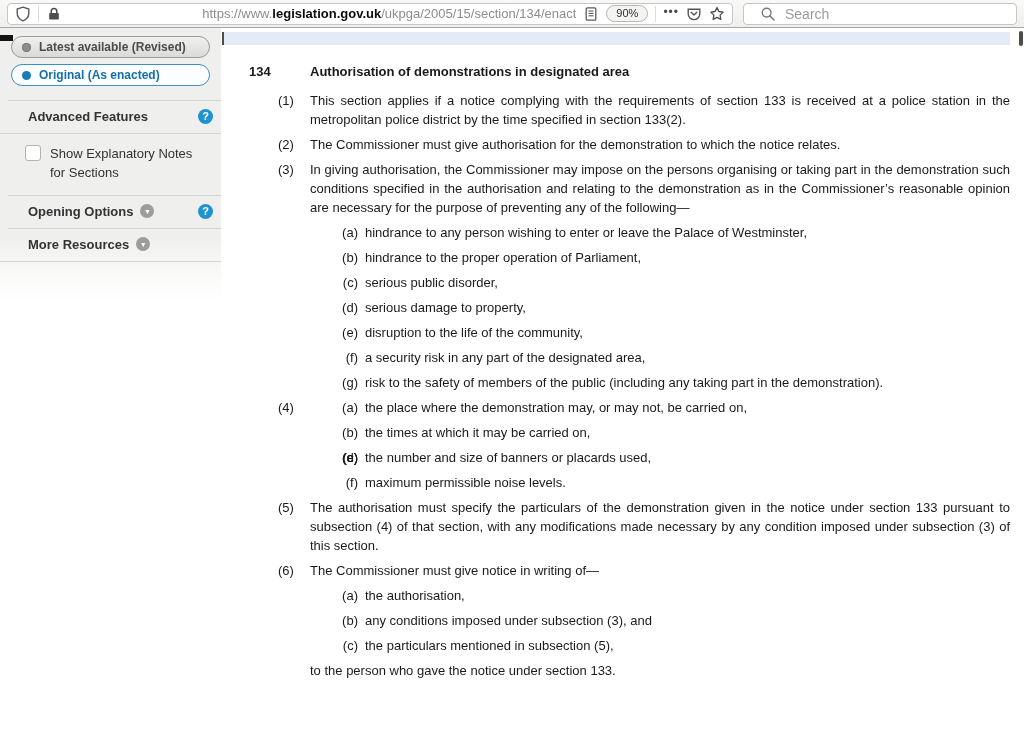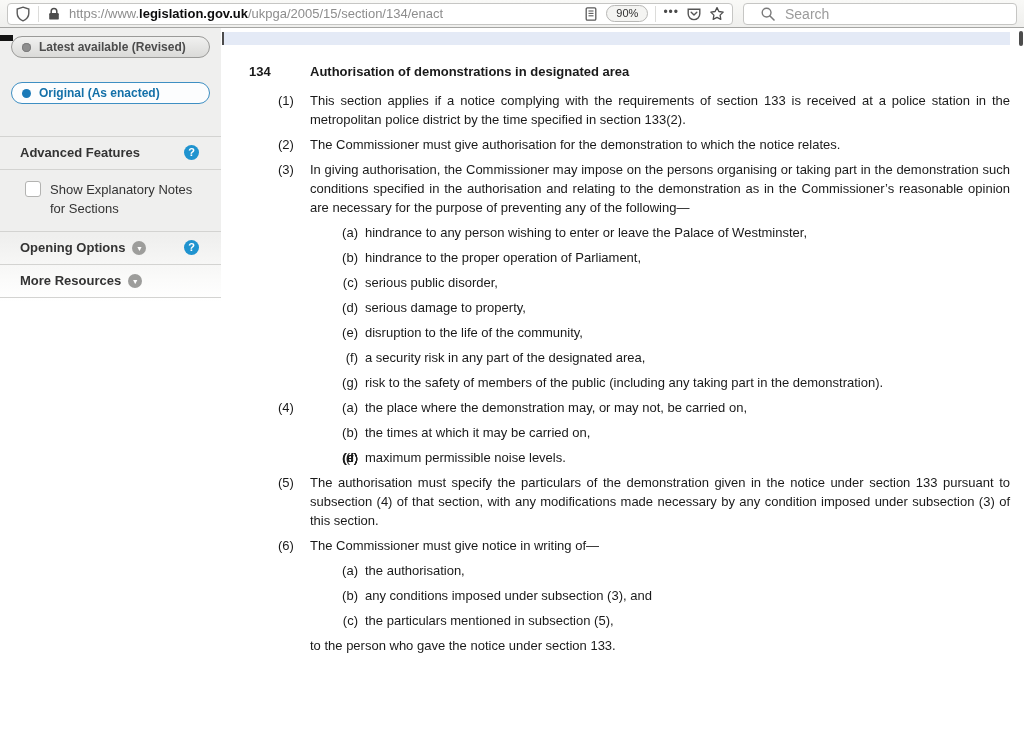--- a/index.html
+++ b/index.html
@@ -17,21 +17,21 @@
     display:flex; align-items:center; padding:0 7px; gap:10px;
   }
   .urlbar {
     flex:0 0 726px; height:22px; background:#fff;
     border:1px solid #c6c6c4; border-radius:4px;
     display:flex; align-items:center; padding:0 7px; gap:7px;
   }
   .icon16 { width:16px; height:16px; flex:none; display:block; }
   .vsep { width:1px; height:16px; background:#dcdcda; flex:none; }
   .url-text {
-    flex:1; font-size:13px; color:#8d8d8d; white-space:nowrap; overflow:hidden;
+    flex:1; font-size:13px; color:#8d8d8d; white-space:nowrap; overflow:hidden;text-align:right;
   }
   .url-domain { color:#0c0c0d; font-weight:700; }
   .zoom-badge {
     flex:none; border:1px solid #b7b7b5; border-radius:10px; background:#f4f4f2;
     font-size:11px; color:#2f2f2f; padding:2px 9px; line-height:1;
   }
   .dots { flex:none; font-size:12px; color:#4a4a4a; letter-spacing:1px; line-height:1; padding-bottom:4px; }
   .searchbox {
     flex:1; height:22px; background:#fff; border:1px solid #c6c6c4; border-radius:4px;
     display:flex; align-items:center; padding:0 16px; gap:7px;
@@ -43,30 +43,30 @@
   .searchbox input::placeholder { color:#9b9b9b; }
 
   
   .sidebar {
     position:absolute; top:28px; left:0; width:221px; height:274px;
     background:linear-gradient(to bottom,#efefee 0%, #efefee 76%, #fbfbfa 92%, #ffffff 100%);
   }
   .sb-pillbox { padding:8px 11px 8px; }
   .pill {
     height:22px; border-radius:12px; display:flex; align-items:center; gap:8px;
-    padding:0 10px; margin-bottom:24px; font-size:12px; font-weight:700; cursor:default;
+    padding:0 10px; margin-bottom:6px; font-size:12px; font-weight:700; cursor:default;
   }
   .pill-gray { background:linear-gradient(#f1f1f0,#dadad8); border:1px solid #9a9a98; color:#4c4c4c; }
   .pill-blue { background:#fcfdfe; border:1px solid #3e8fc3; color:#1470a8; }
   .dot { width:9px; height:9px; border-radius:50%; flex:none; }
   .dot-gray { background:#8e8e8e; box-shadow:inset 0 0 0 1px #7c7c7c; }
   .dot-blue { background:#1b7ab8; }
   .sb-row {
-    border-top:1px solid #d3d3d1; padding:8px 22px 9px 20px;
-    display:flex; align-items:center; font-size:13px; font-weight:700; color:#333;
+    border-top:1px solid #d3d3d1; padding:8px 8px 9px 20px;
+    display:flex; align-items:flex-start; font-size:13px; font-weight:700; color:#333;margin-left:8px;
   }
   .help-icon {
     width:15px; height:15px; border-radius:50%; background:#1f93cf; color:#fff;
     font-size:11px; font-weight:700; display:flex; align-items:center; justify-content:center;
     margin-left:auto; flex:none; line-height:1;
   }
   .expander {
     width:14px; height:14px; border-radius:50%; background:#9d9d9b; color:#fff;
     display:inline-flex; align-items:center; justify-content:center;
     margin-left:7px; flex:none; font-size:7px; line-height:1; padding-top:1px;
@@ -215,21 +215,21 @@
         <div class="item"><span class="item-num">(e)</span><span class="item-text">disruption to the life of the community,</span></div>
         <div class="item"><span class="item-num">(f)</span><span class="item-text">a security risk in any part of the designated area,</span></div>
         <div class="item"><span class="item-num">(g)</span><span class="item-text">risk to the safety of members of the public (including any taking part in the demonstration).</span></div>
       </div>
       <div class="subsection">
         <span class="ss-num">(4)</span>
         <div class="item"><span class="item-num">(a)</span><span class="item-text">the place where the demonstration may, or may not, be carried on,</span></div>
         <div class="item"><span class="item-num">(b)</span><span class="item-text">the times at which it may be carried on,</span></div>
         <div class="item"><span class="item-num">(c)</span></div>
         <div class="item"><span class="item-num">(d)</span></div>
-        <div class="item"><span class="item-num">(e)</span></div>
+        <div class="item"><span class="item-num">(e)</span><span class="item-text">the number and size of banners or placards used,</span></div>
         <div class="item"><span class="item-num">(f)</span><span class="item-text">maximum permissible noise levels.</span></div>
       </div>
       <div class="subsection">
         <span class="ss-num">(5)</span>
         <p class="ss-text">The authorisation must specify the particulars of the demonstration given in the notice under section 133 pursuant to subsection (4) of that section, with any modifications made necessary by any condition imposed under subsection (3) of this section.</p>
       </div>
       <div class="subsection">
         <span class="ss-num">(6)</span>
         <p class="ss-text">The Commissioner must give notice in writing of—</p>
         <div class="item"><span class="item-num">(a)</span><span class="item-text">the authorisation,</span></div>

